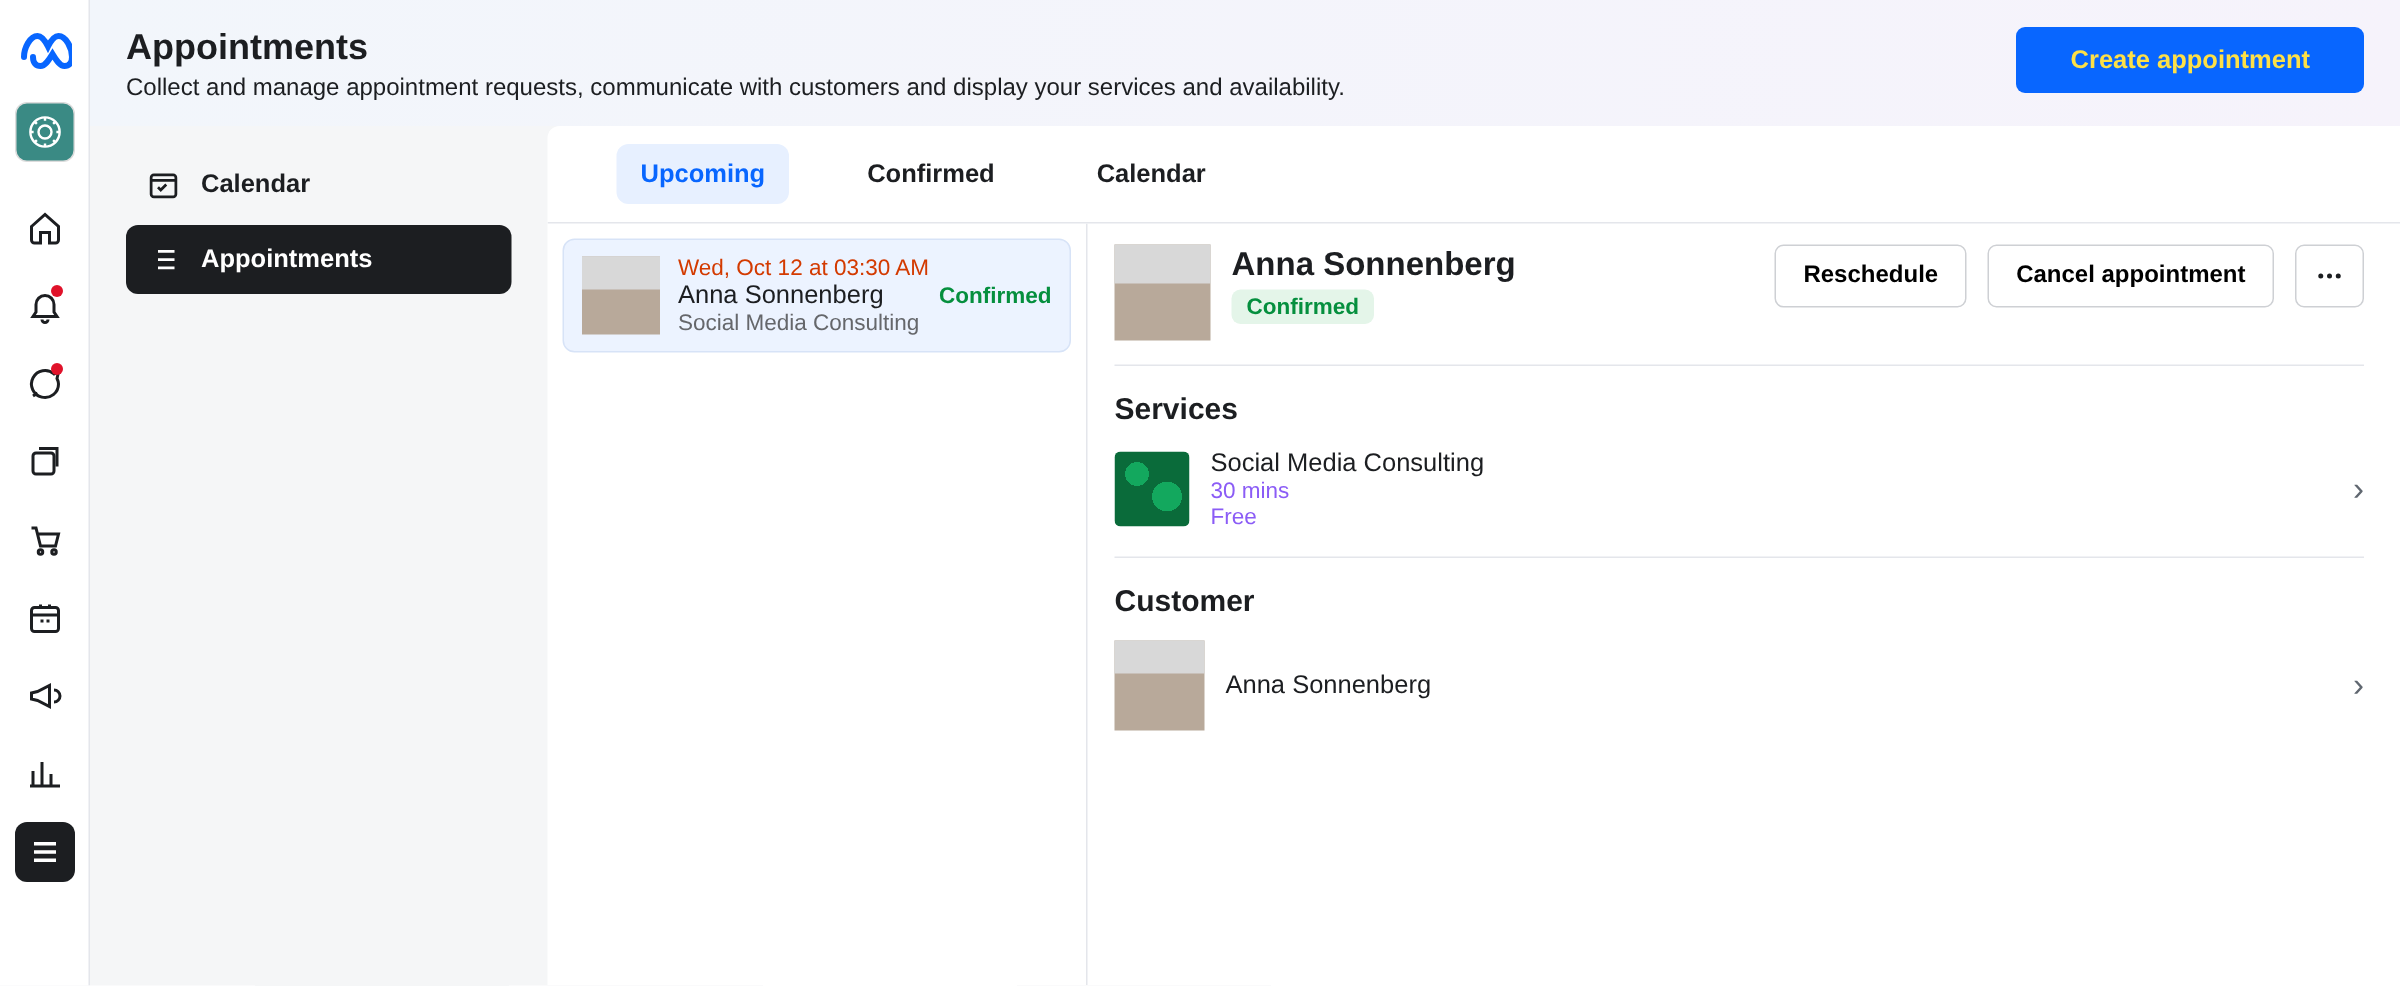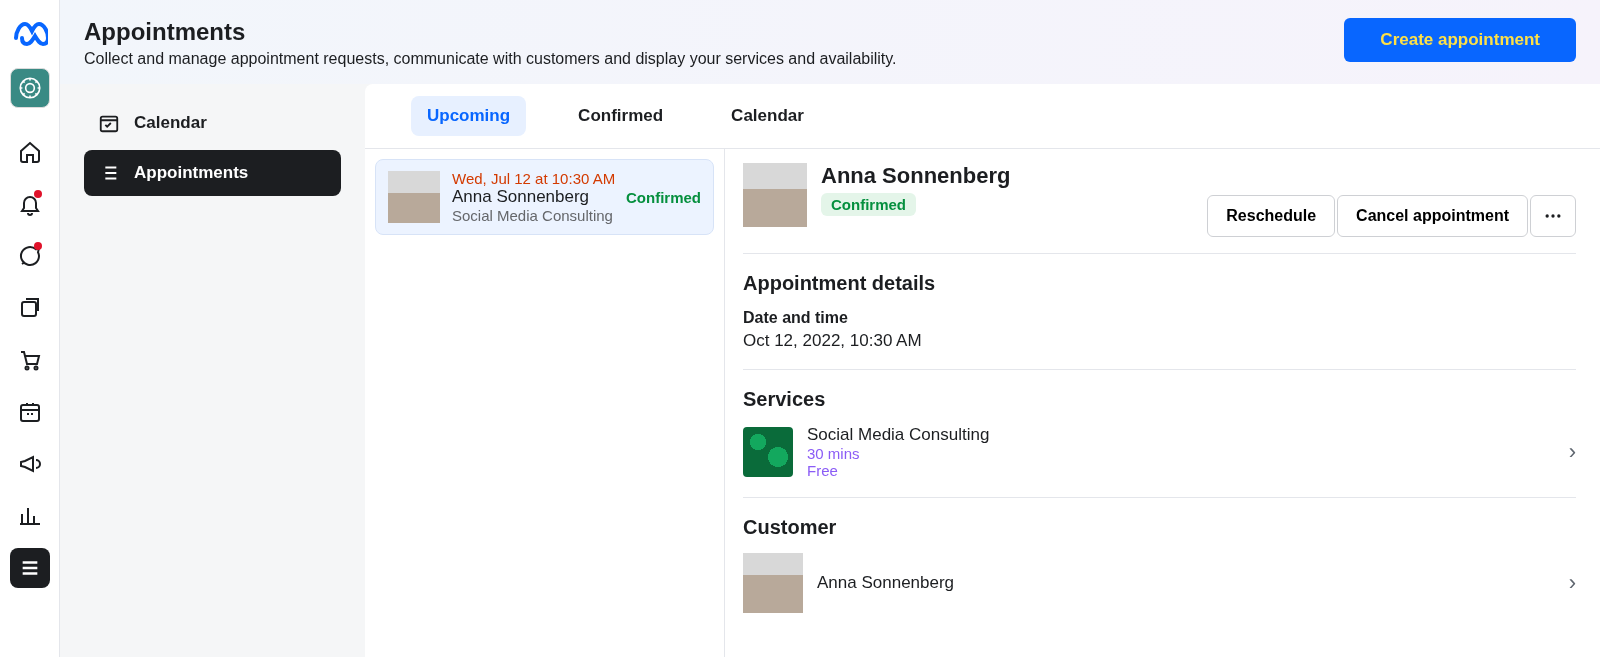--- a/index.html
+++ b/index.html
@@ -35,21 +35,21 @@
   .appt-name { font-size:17px; }
   .appt-service { font-size:15px; color:#65676b;}
   .badge-green { color:#058f3e; font-weight:700; font-size:15px;}
   .detail { flex:1; padding:14px 24px 0 18px; overflow:auto;}
   .detail-header { display:flex; align-items:flex-start; gap:14px; padding-bottom:16px;}
   .detail-header .thumb-lg { width:64px; height:64px; background:#b8a99a; position:relative;}
   .detail-header .thumb-lg::before{content:"";position:absolute;top:0;left:0;right:0;height:26px;background:#d8d8d8;}
   .detail-header .who { flex:1;}
   .detail-header h2 { font-size:22px; font-weight:700;}
   .pill { display:inline-block; margin-top:4px; background:#e4f5e9; color:#058f3e; font-weight:700; padding:3px 10px; border-radius:6px; font-size:15px;}
-  .actions { display:flex; gap:2px;margin-top:32px; }
+  .actions { display:flex; gap:14px; }
   .btn { border:1px solid #ced0d4; background:#fff; padding:10px 18px; font-size:16px; font-weight:600; border-radius:6px; cursor:pointer;}
   .btn.iconbtn { padding:10px 12px;}
   .section { border-top:1px solid #e4e6eb; padding:18px 0;}
   .section h3 { font-size:20px; font-weight:700; margin-bottom:14px;}
   .kv-label { font-size:16px; font-weight:600; margin-bottom:4px;}
   .kv-value { font-size:17px;}
   .service-row, .customer-row { display:flex; align-items:center; gap:14px; cursor:pointer;}
   .service-thumb { width:50px; height:50px; background:#0a6b3a; border-radius:4px; background-image:radial-gradient(circle at 30% 30%, #13a85e 0 8px, transparent 8px), radial-gradient(circle at 70% 60%, #13a85e 0 10px, transparent 10px);}
   .service-info { flex:1;}
   .service-name { font-size:17px;}
@@ -162,21 +162,21 @@
           <div class="tab active">Upcoming</div>
           <div class="tab">Confirmed</div>
           <div class="tab">Calendar</div>
         </div>
 
         <div class="split">
           <div class="list">
             <div class="appt-item">
               <div class="thumb"></div>
               <div class="appt-text">
-                <div class="appt-date">Wed, Jul 12 at 10:30 AM</div>
+                <div class="appt-date">Wed, Oct 12 at 03:30 AM</div>
                 <div class="appt-name">Anna Sonnenberg</div>
                 <div class="appt-service">Social Media Consulting</div>
               </div>
               <div class="badge-green">Confirmed</div>
             </div>
           </div>
 
           <div class="detail">
             <div class="detail-header">
               <div class="thumb-lg"></div>
@@ -190,25 +190,20 @@
                 <button class="btn iconbtn">
                   <svg width="20" height="20" viewBox="0 0 24 24" fill="#1c1e21">
                       <circle cx="5" cy="12" r="2"></circle>
                       <circle cx="12" cy="12" r="2"></circle>
                       <circle cx="19" cy="12" r="2"></circle>
                     </svg>
                 </button>
               </div>
             </div>
 
-            <div class="section">
-              <h3>Appointment details</h3>
-              <div class="kv-label">Date and time</div>
-              <div class="kv-value">Oct 12, 2022, 10:30 AM</div>
-            </div>
 
             <div class="section">
               <h3>Services</h3>
               <div class="service-row">
                 <div class="service-thumb"></div>
                 <div class="service-info">
                   <div class="service-name">Social Media Consulting</div>
                   <div class="service-meta">30 mins</div>
                   <div class="service-meta">Free</div>
                 </div>

